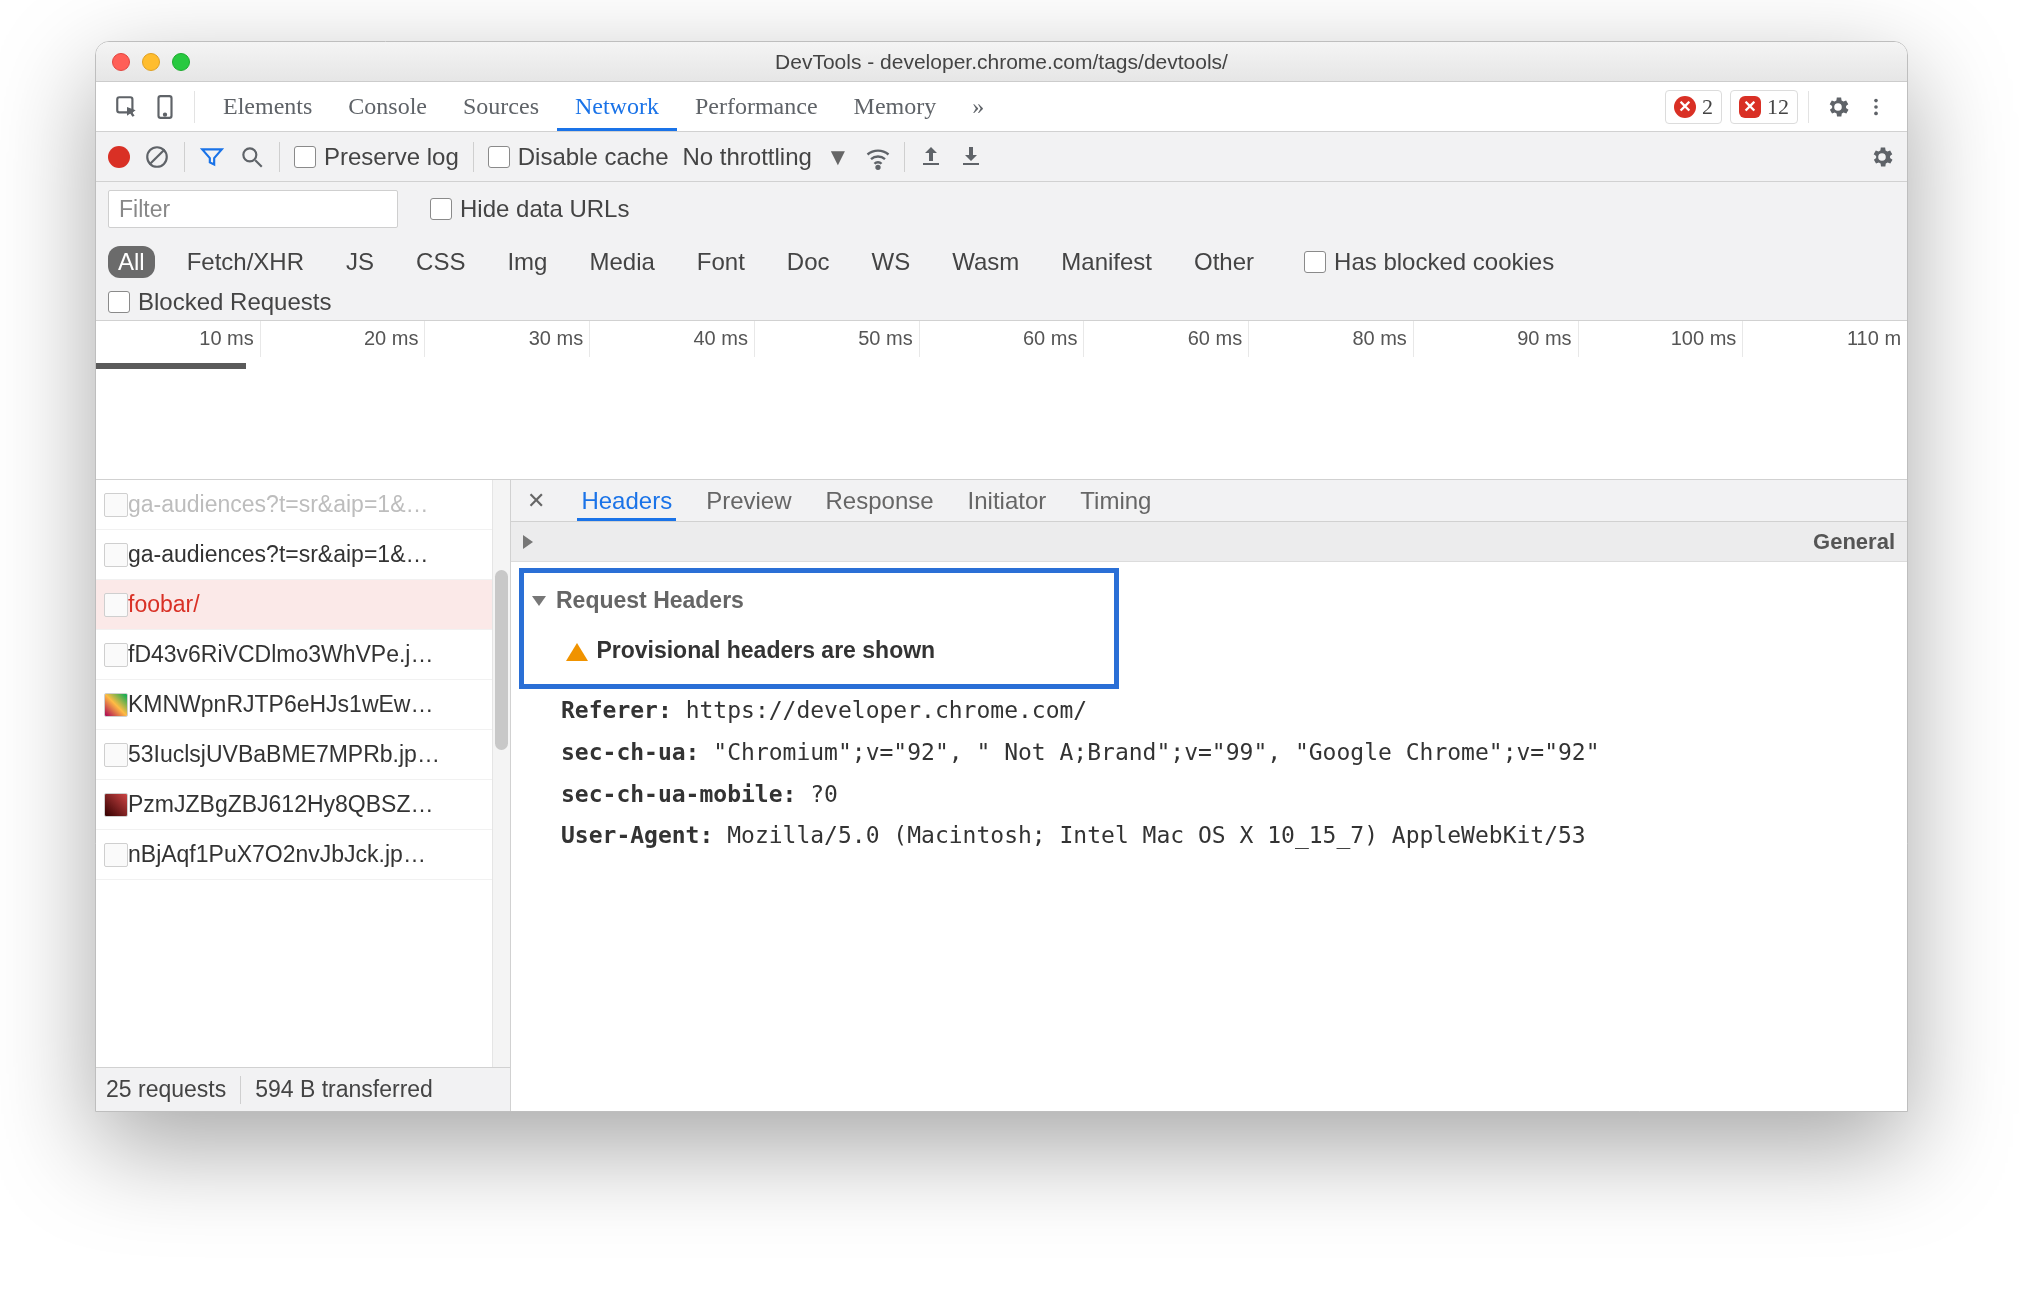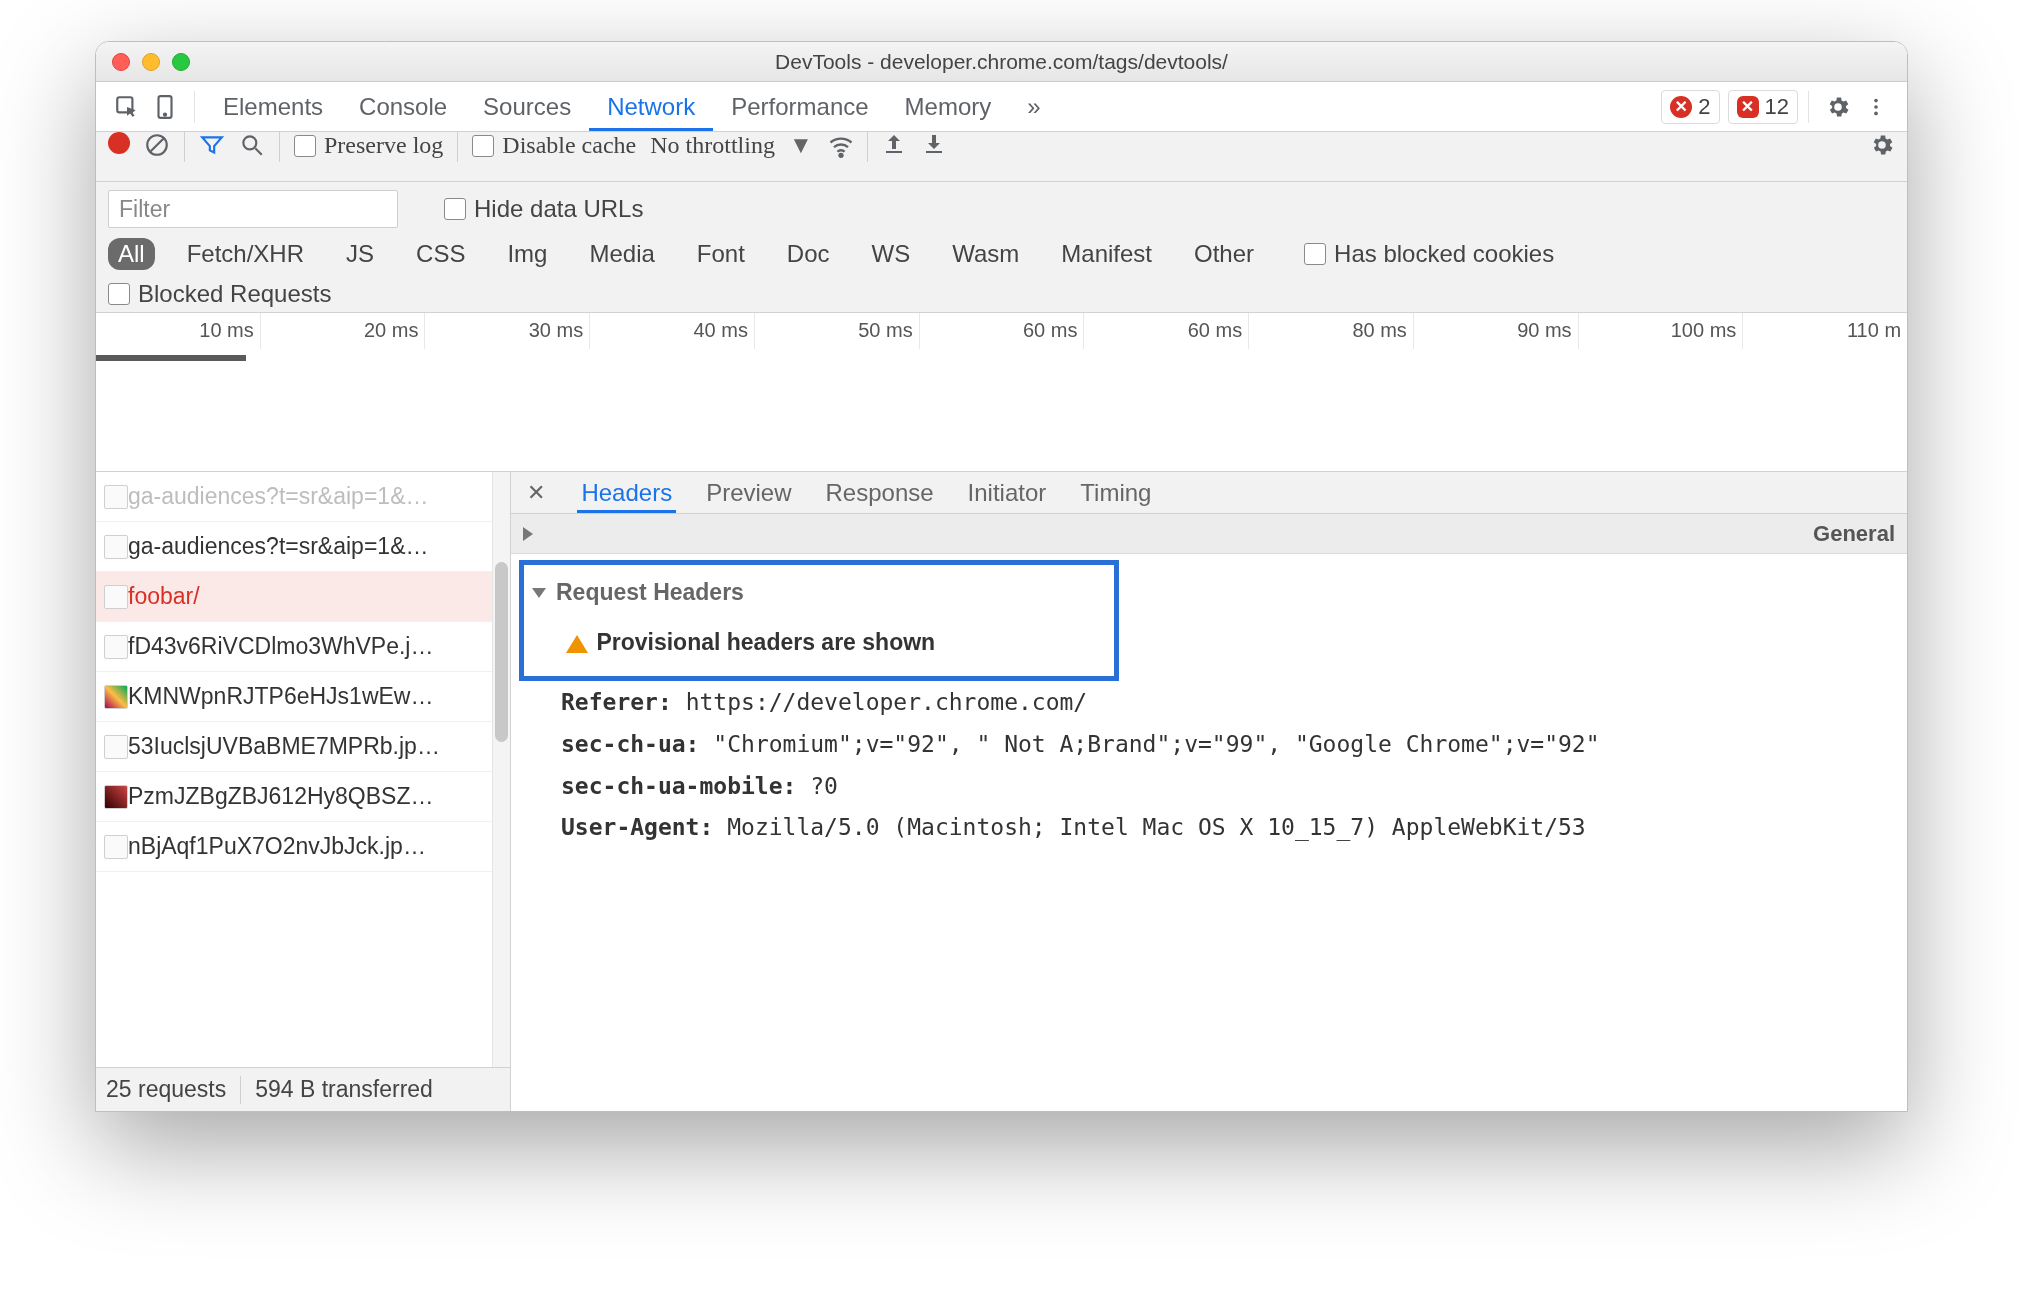--- a/index.html
+++ b/index.html
@@ -57,20 +57,21 @@
   
   .tabstrip{
     height:50px;
     border-bottom:1px solid var(--border);
     display:flex;align-items:center;
     padding:0 12px;
     gap:0;
     font-size:24px;
     color:var(--muted);
     background:#fff;
+    font-family:Liberation Serif, serif;
   }
   .tabstrip .iconbtn{
     width:38px;height:38px;display:flex;align-items:center;justify-content:center;
     color:#5f6368;
   }
   .tabstrip .sep{width:1px;height:32px;background:var(--border-light);margin:0 10px}
   .tabstrip .tab{padding:0 18px;height:100%;display:flex;align-items:center;cursor:pointer}
   .tabstrip .tab.active{color:var(--blue);box-shadow:inset 0 -3px 0 var(--blue)}
   .tabstrip .spacer{flex:1}
   .errpill{
@@ -80,39 +81,39 @@
   }
   .errpill .dot{width:22px;height:22px;border-radius:6px;display:flex;align-items:center;justify-content:center;color:#fff;font-weight:bold;font-size:16px}
   .errpill .dot.circle{border-radius:50%;background:#d93025}
   .errpill .dot.sq{background:#d93025}
 
   
   .nettoolbar{
     height:50px;
     border-bottom:1px solid var(--border);
     background:var(--toolbar-bg);
-    display:flex;align-items:flex-start;
+    display:flex;align-items:center;
     padding:0 12px;gap:14px;
-    font-size:24px;color:#444;font-family:Liberation Serif, serif;
+    font-size:24px;color:#444;
   }
   .nettoolbar .rec{width:22px;height:22px;border-radius:50%;background:#d93025}
   .nettoolbar .vsep{width:1px;height:30px;background:#cfcfcf}
   .nettoolbar .gl{width:26px;height:26px;color:#5f6368}
   .chklabel{display:flex;align-items:center;gap:8px}
   .chk{width:22px;height:22px;border:1.5px solid #8a8a8a;border-radius:3px;background:#fff}
   .spacer{flex:1}
 
   
   .filterrow{
     background:var(--toolbar-bg);
     padding:8px 12px 4px;
     border-bottom:none;
     font-size:24px;color:#444;
   }
-  .filterrow .line1{display:flex;align-items:center;gap:46px;margin-bottom:10px}
+  .filterrow .line1{display:flex;align-items:center;gap:32px;margin-bottom:18px}
   .filterrow .filterbox{
     width:290px;height:38px;border:1px solid #cfcfcf;background:#fff;border-radius:2px;
     padding:4px 10px;color:#888;font-size:23px;display:flex;align-items:center;
   }
   .filterrow .line2{display:flex;align-items:center;gap:22px;margin-bottom:10px}
   .pill{padding:2px 10px;border-radius:12px;cursor:pointer;color:#444}
   .pill.active{background:#6b6b6b;color:#fff}
   .filterrow .line3{display:flex;align-items:flex-end;gap:10px}
 
   

